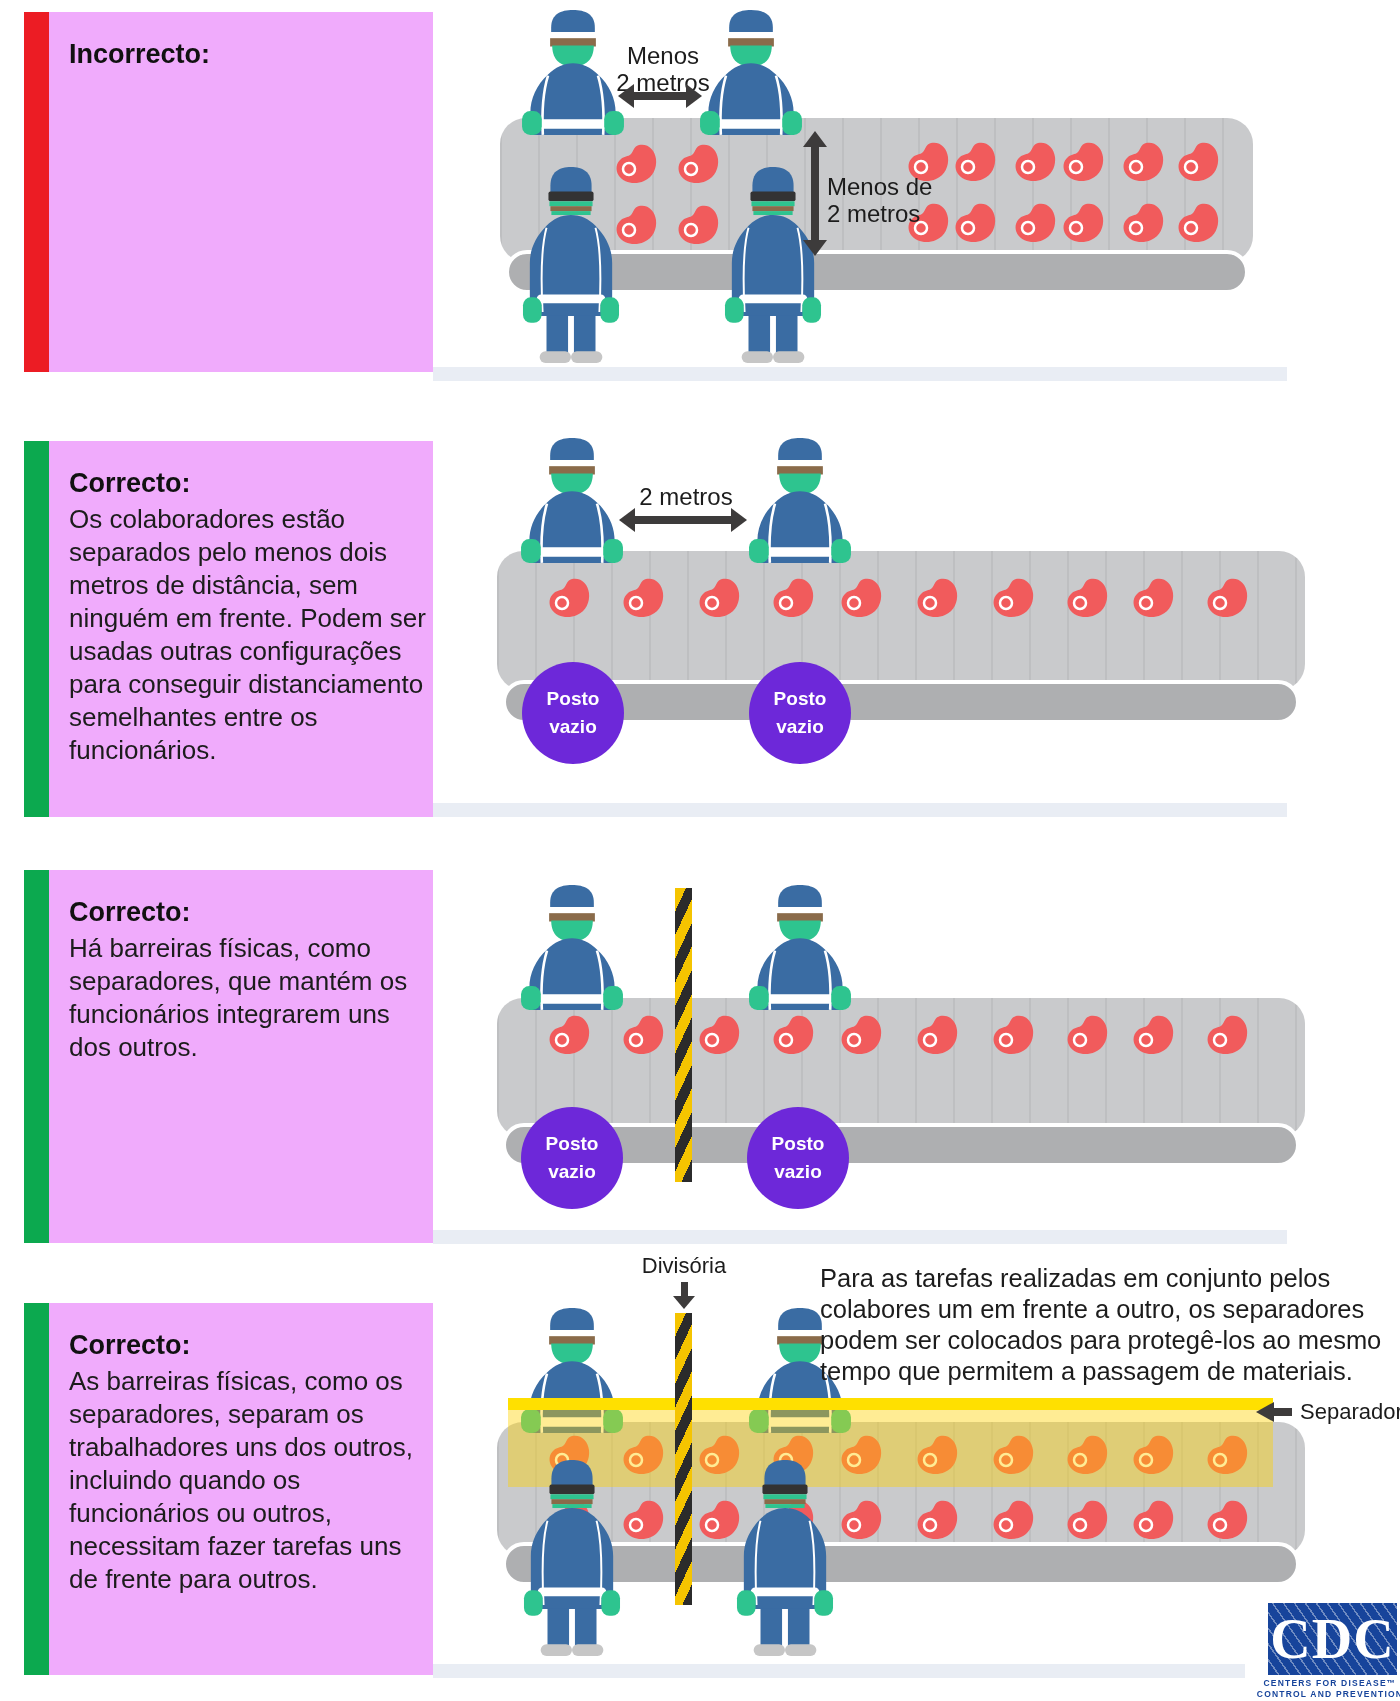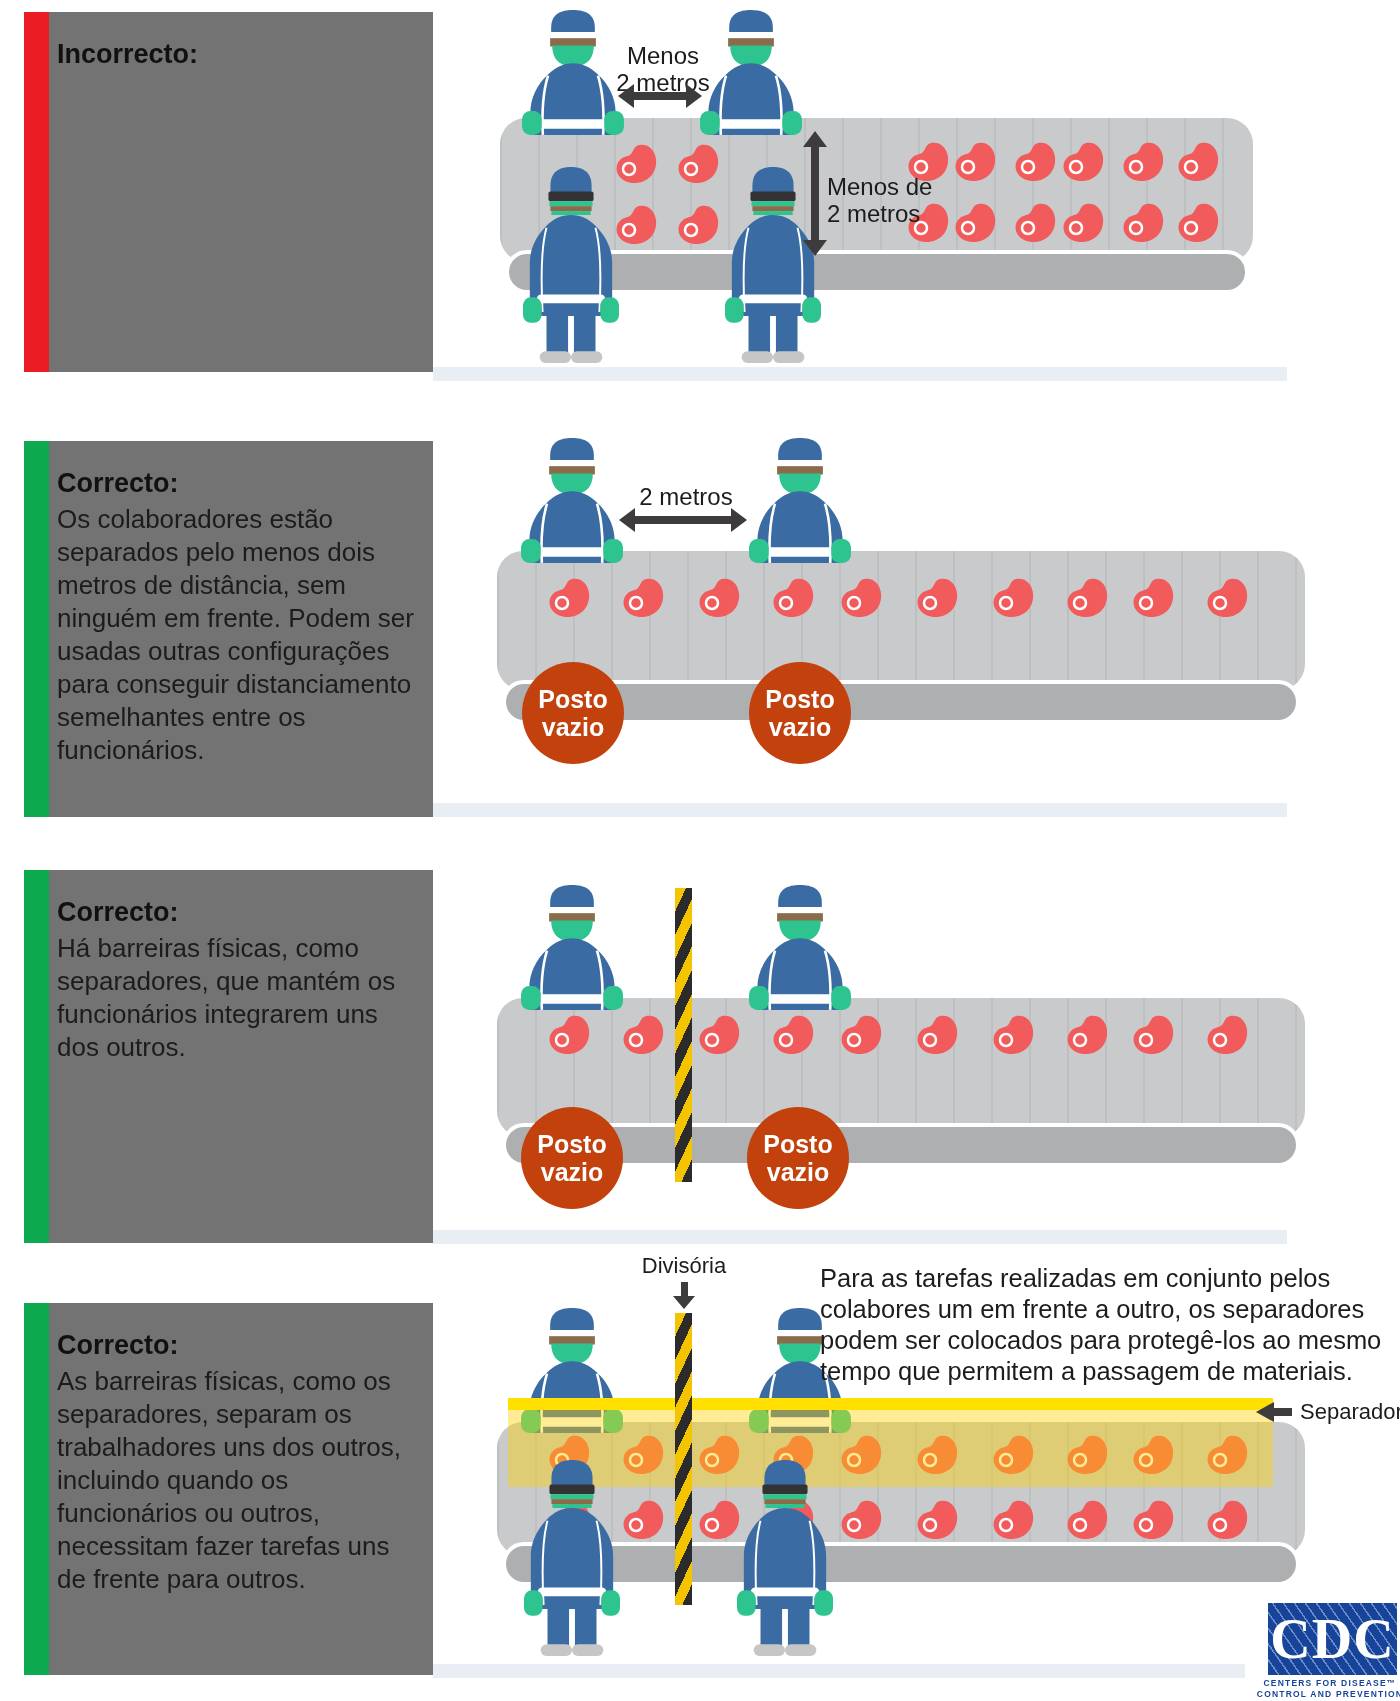--- a/index.html
+++ b/index.html
@@ -2,40 +2,40 @@
 <html><head>
 <meta charset="utf-8">
 <style>
   html,body{margin:0;padding:0;background:#ffffff;}
   .page{position:relative;width:1400px;height:1701px;background:#ffffff;overflow:hidden;
         font-family:"Liberation Sans","DejaVu Sans",sans-serif;color:#1b1b1b;}
   
   .accent{position:absolute;left:24px;width:25px;}
   .accent.red{background:#EC1C24;}
   .accent.green{background:#0CA94F;}
-  .panel{position:absolute;left:49px;width:384px;background:#737373;box-sizing:border-box;
-         padding:26px 18px 0 8px;}
+  .panel{position:absolute;left:49px;width:384px;background:#f0abfc;box-sizing:border-box;
+         padding:26px 18px 0 20px;}
   .panel h2{margin:0 0 3px 0;font-size:27px;line-height:33px;font-weight:bold;color:#111;}
   .panel p{margin:0;font-size:26px;line-height:33px;color:#1c1c1c;width:360px;}
   .note{position:absolute;font-size:25.5px;line-height:31px;color:#1c1c1c;z-index:9;}
   
   .belt{position:absolute;background-color:#C9CACC;border-radius:26px;z-index:1;
         background-image:repeating-linear-gradient(90deg,rgba(0,0,0,0.055) 0 2px,transparent 2px 38px);}
   .roller{position:absolute;background:#AEAFB1;border:4px solid #ffffff;border-radius:24px;
           box-sizing:border-box;z-index:2;}
   .strip{position:absolute;background:#E9EDF4;z-index:0;}
   
   .wf{position:absolute;width:104px;height:125px;z-index:3;overflow:visible;}
   .wb{position:absolute;width:108px;height:196px;z-index:8;overflow:visible;}
   
   .meat-layer{position:absolute;left:0;top:0;width:0;height:0;z-index:4;color:#F15B5C;}
   .meat{position:absolute;width:44px;height:44px;overflow:visible;}
   
-  .station{position:absolute;width:102px;height:102px;border-radius:50%;background:#c2410c;
-           color:#fff;font-weight:bold;font-size:25px;line-height:28px;display:flex;
+  .station{position:absolute;width:102px;height:102px;border-radius:50%;background:#6d28d9;
+           color:#fff;font-weight:bold;font-size:19px;line-height:28px;display:flex;
            flex-direction:column;align-items:center;justify-content:center;text-align:center;z-index:5;}
   
   .sep-bar{position:absolute;background:#FFE000;z-index:6;}
   .sep-glass{position:absolute;background:rgba(255,210,0,0.42);z-index:6;}
   
   .pole{position:absolute;width:17px;z-index:7;
         background:repeating-linear-gradient(115deg,#F5C400 0 10px,#2B2B2B 10px 20px);}
   
   .dh{position:absolute;height:8px;background:#3D3B3B;z-index:9;}
   .dh:before,.dh:after{content:"";position:absolute;top:-8px;border-top:12px solid transparent;border-bottom:12px solid transparent;}

